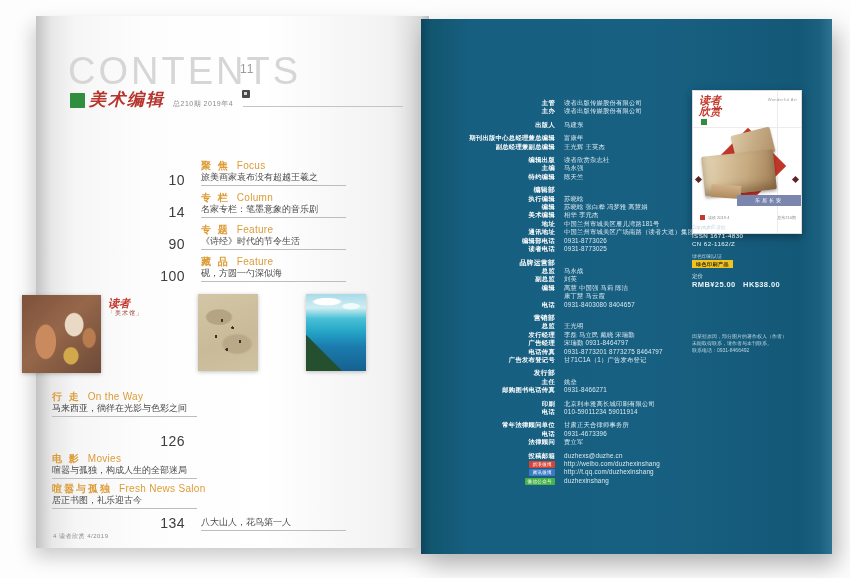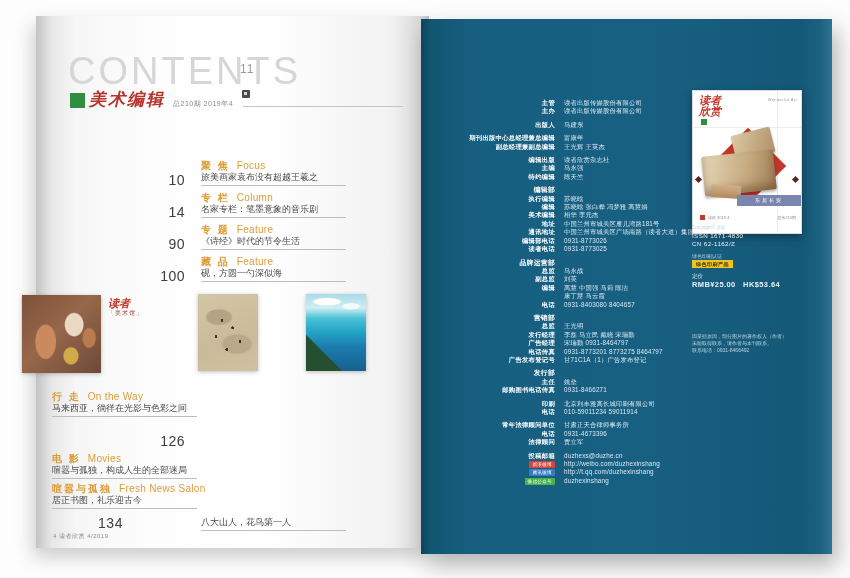--- a/index.html
+++ b/index.html
@@ -36,21 +36,21 @@
   .toc-top{top:146px;}
   .toc-bottom{top:377px;}
   .toc-item{display:flex;margin-bottom:6px;}
   .toc-num{flex:0 0 149px;text-align:right;font-size:14px;font-weight:normal;color:#3d3d3d;padding-top:10px;letter-spacing:.5px;}
   .toc-body{margin-left:16px;width:150px;}
   .toc-cat{font-size:10px;line-height:8px;color:#dc9b35;white-space:nowrap;}
   .toc-cat .cn{letter-spacing:2px;font-weight:bold;}
   .toc-cat .en{margin-left:7px;letter-spacing:.3px;}
   .toc-title{margin-top:2px;font-size:9px;line-height:10px;color:#4a4a4a;white-space:nowrap;}
   .toc-rule{margin-top:3px;border-bottom:1px solid #bdbdbd;width:145px;}
-  .toc-item.nocat .toc-num{padding-top:0;text-align:center;}
+  .toc-item.nocat .toc-num{padding-top:0;}
 
   
   .art{position:absolute;box-shadow:0 1px 4px rgba(0,0,0,.25);}
   .art-painting{left:-14px;top:279px;width:79px;height:78px;
     background:
       radial-gradient(ellipse 18px 30px at 30% 60%,#c98a5e 55%,transparent 60%),
       radial-gradient(ellipse 16px 20px at 66% 38%,#ead9c4 55%,transparent 62%),
       radial-gradient(ellipse 14px 16px at 62% 78%,#d2a94a 50%,transparent 58%),
       radial-gradient(ellipse 12px 18px at 85% 55%,#b97c4e 50%,transparent 60%),
       linear-gradient(135deg,#7d513b,#96674a 45%,#6e4a38);}
@@ -592,21 +592,21 @@
         <div class="cover-foot">读欣 2019·4</div>
         <div class="cover-issue">总第210期</div>
       </div>
 
       <div class="rcol copyright">Copyright© 读欣</div>
       <div class="rcol issn">ISSN 1671-4830</div>
       <div class="rcol cnno">CN 62-1162/Z</div>
       <div class="rcol green-label">绿色印刷认证</div>
       <div class="rcol green-badge">绿色印刷产品</div>
       <div class="rcol price-label">定价</div>
-      <div class="rcol price-value">RMB¥25.00   HK$53.64</div>
+      <div class="rcol price-value">RMB¥25.00   HK$38.00</div>
       <div class="rcol notes">
         <div>因某些原因，部分图片的著作权人（作者）</div>
         <div>未能取得联系，请作者与本刊联系。</div>
         <div>联系电话：0931-8466492</div>
       </div>
     </div>
 
   </div>
 </div>
 

